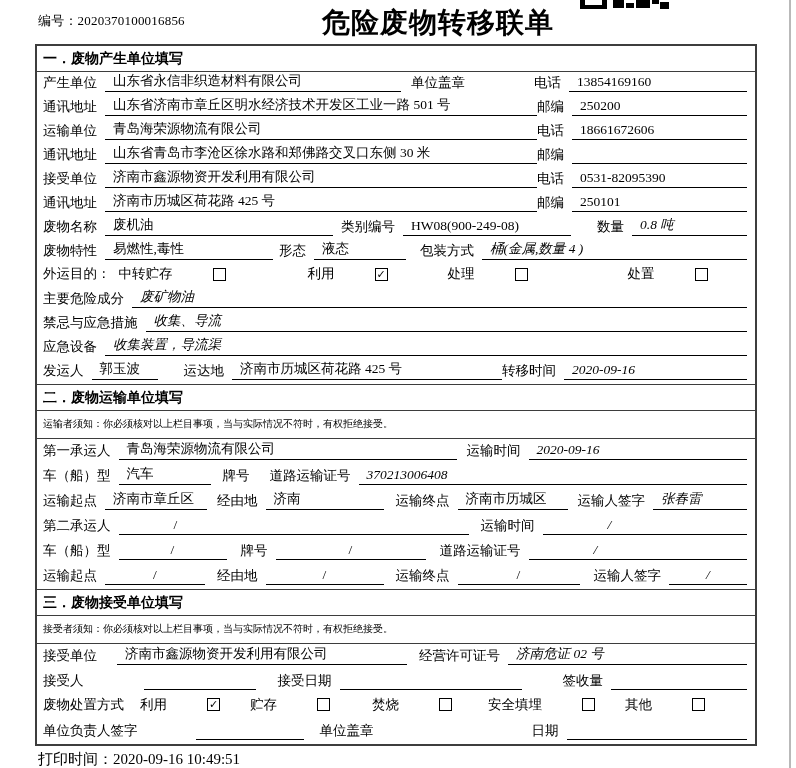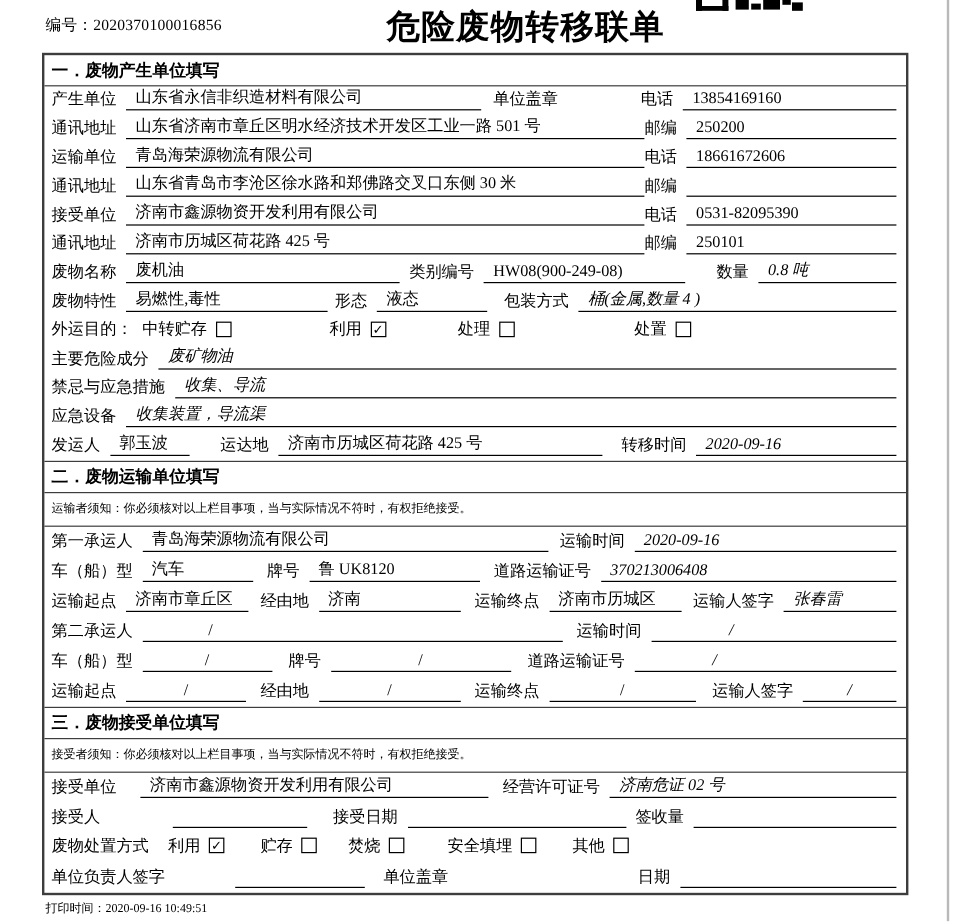--- a/index.html
+++ b/index.html
@@ -47,28 +47,28 @@
   }
   .s2 .row, .s3 .row { min-height:25px; }
   .lbl { white-space:nowrap; margin-right:8px; }
   .val {
     border-bottom:1px solid #000; padding:0 4px 1px 8px;
     white-space:nowrap; min-height:17px;
   }
   .val.fill { flex:1;font-style:italic; }
   .val.center { text-align:center; padding-left:4px; }
   .spacer { flex:1; }
-  .opt { display:flex; align-items:center; white-space:nowrap; }
+  .opt { display:flex; align-items:center; white-space:nowrap;gap:33px; }
   .cb {
     display:inline-block; width:13px; height:13px; border:1px solid #000;
     margin-left:7px; font-size:11px; line-height:12px; text-align:center;
     font-family:"DejaVu Sans","Liberation Sans",sans-serif;
   }
   
-  .print-time { position:absolute; left:38px; top:750px; font-size:10px; }
+  .print-time { position:absolute; left:38px; top:750px; font-size:15px; }
 </style>
 </head>
 <body>
 
 <div class="page">
 
   <div>
     <div class="qr qr-finder"></div>
     <div class="qr qr-b qr1"></div>
     <div class="qr qr-b qr2"></div>
@@ -186,41 +186,40 @@
       <div class="row">
         <span class="lbl">应急设备</span>
         <span class="val fill">收集装置，导流渠</span>
       </div>
 
       <div class="row">
         <span class="lbl">发运人</span>
         <span class="val" style="width:66px">郭玉波</span>
         <span class="lbl" style="margin-left:26px">运达地</span>
         <span class="val" style="width:270px">济南市历城区荷花路 425 号</span>
-        <span class="lbl" style="margin-left:16px">转移时间</span>
+        <span class="lbl" style="">转移时间</span>
         <span class="val fill">2020-09-16</span>
       </div>
     </div>
 
     <div class="sec-header">二．废物运输单位填写</div>
     <div class="sec s2">
       <div class="notice">运输者须知：你必须核对以上栏目事项，当与实际情况不符时，有权拒绝接受。</div>
 
       <div class="row">
         <span class="lbl">第一承运人</span>
         <span class="val" style="width:338px">青岛海荣源物流有限公司</span>
         <span class="lbl" style="margin-left:10px">运输时间</span>
         <span class="val fill">2020-09-16</span>
       </div>
 
       <div class="row">
         <span class="lbl">车（船）型</span>
         <span class="val" style="width:92px">汽车</span>
         <span class="lbl" style="margin-left:12px">牌号</span>
-        <span class="val" style="width:142px">鲁 UK8120</span>
         <span class="lbl" style="margin-left:12px">道路运输证号</span>
         <span class="val fill">370213006408</span>
       </div>
 
       <div class="row">
         <span class="lbl">运输起点</span>
         <span class="val" style="width:102px">济南市章丘区</span>
         <span class="lbl" style="margin-left:10px">经由地</span>
         <span class="val" style="width:118px">济南</span>
         <span class="lbl" style="margin-left:12px">运输终点</span>
@@ -266,35 +265,35 @@
         <span class="val" style="width:290px">济南市鑫源物资开发利用有限公司</span>
         <span class="lbl" style="margin-left:12px">经营许可证号</span>
         <span class="val fill">济南危证 02 号</span>
       </div>
 
       <div class="row">
         <span class="lbl" style="margin-right:60px">接受人</span>
         <span class="val" style="width:112px"></span>
         <span class="lbl" style="margin-left:22px">接受日期</span>
         <span class="val" style="width:182px"></span>
-        <span class="lbl" style="margin-left:8px">签收量</span>
+        <span class="lbl" style="margin-left:41px">签收量</span>
         <span class="val fill"></span>
       </div>
 
       <div class="row" style="align-items:center">
         <span class="lbl">废物处置方式</span>
         <span class="opt" style="margin-left:8px">
           <span>利用</span>
           <span class="cb">✓</span>
         </span>
         <span class="opt" style="margin-left:30px">
           <span>贮存</span>
           <span class="cb"></span>
         </span>
-        <span class="opt" style="margin-left:26px">
+        <span class="opt" style="margin-left:42px">
           <span>焚烧</span>
           <span class="cb"></span>
         </span>
         <span class="opt" style="margin-left:36px">
           <span>安全填埋</span>
           <span class="cb"></span>
         </span>
         <span class="opt" style="margin-left:30px">
           <span>其他</span>
           <span class="cb"></span>

